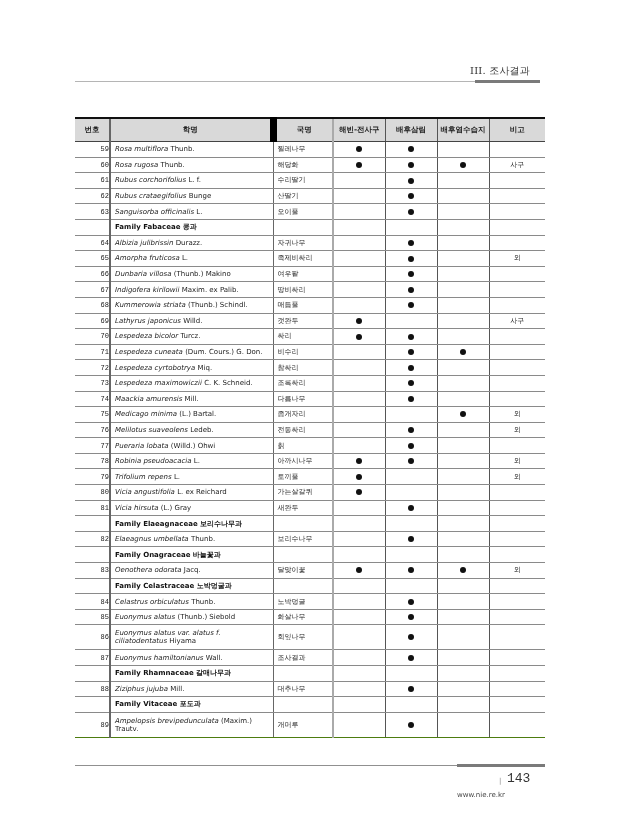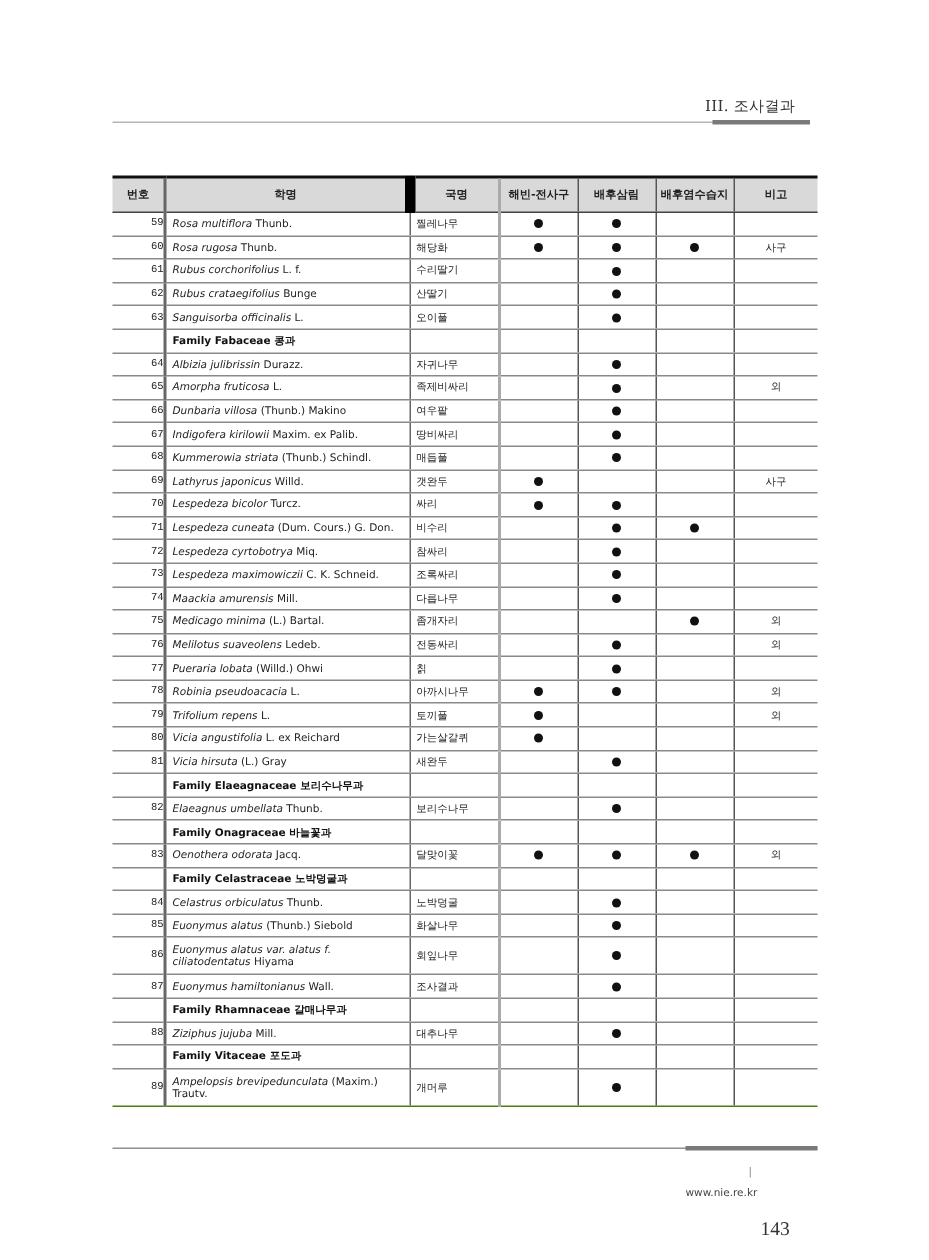--- a/index.html
+++ b/index.html
@@ -36,21 +36,21 @@
   table.tbl tr.last td { border-bottom:1px solid #4d7c0f; }
   .dot { display:inline-block; width:6px; height:6px; border-radius:50%; background:#111; vertical-align:middle; }
   .sci-name i { font-style:italic; }
   td.family { font-weight:bold; padding-left:8px; font-size:7px; color:#111; }
 
   .ftr-line { position:absolute; left:75px; top:765px; width:470px; height:1px; background:#909090; }
   .ftr-bar  { position:absolute; left:457px; top:764px; width:88px; height:3px; background:#7a7a7a; }
   .ftr-url  { position:absolute; left:457px; top:791px; font-size:7px; color:#444; }
   .ftr-sep  { position:absolute; left:499px; top:777px; font-size:7px; color:#888; }
   .ftr-page { position:absolute; left:507px; top:771px; font-size:13px; color:#333;
-              font-family:Liberation Serif, serif;margin-top:40px; }
+              font-family:Liberation Mono, monospace; }
 </style>
 </head>
 <body>
 
 <div class="hdr-title">III. 조사결과</div>
 <div class="hdr-line"></div>
 <div class="hdr-bar"></div>
 
 <table class="tbl">
   <colgroup>

